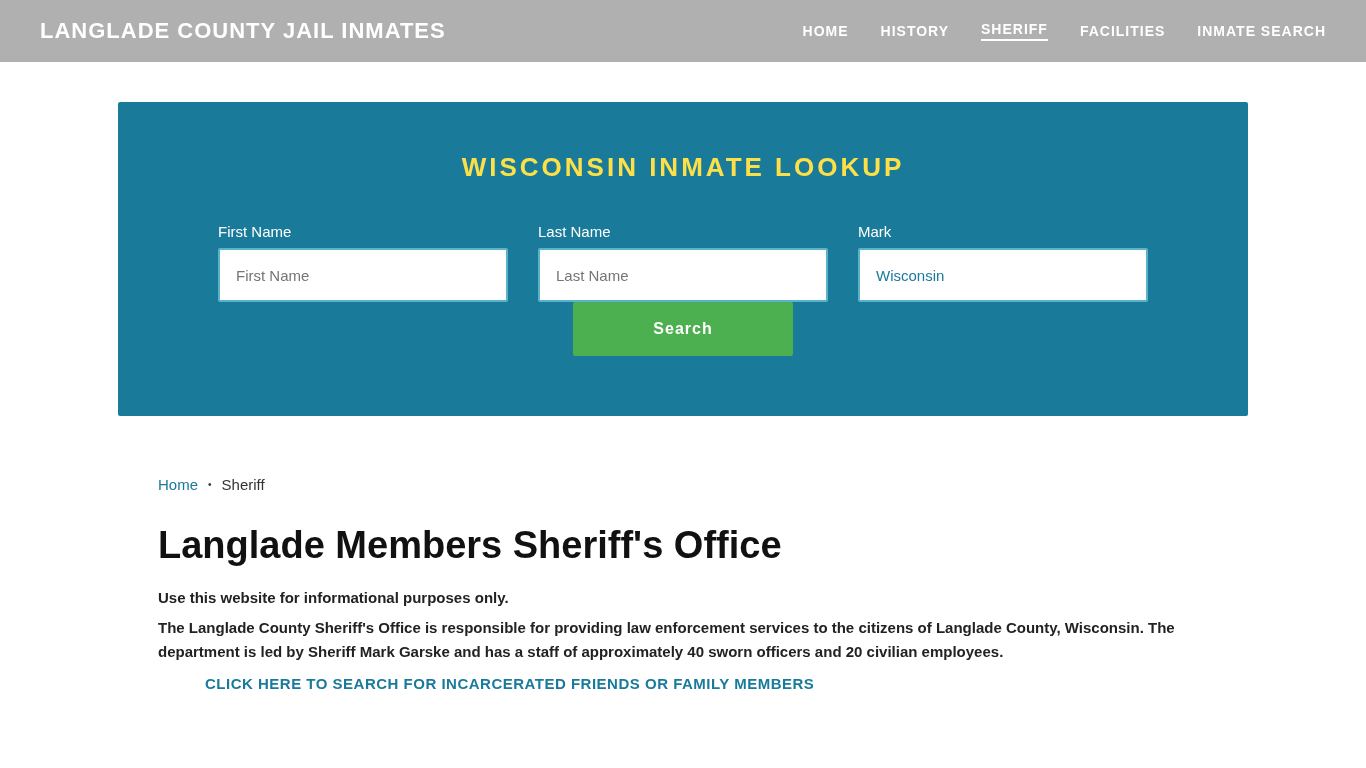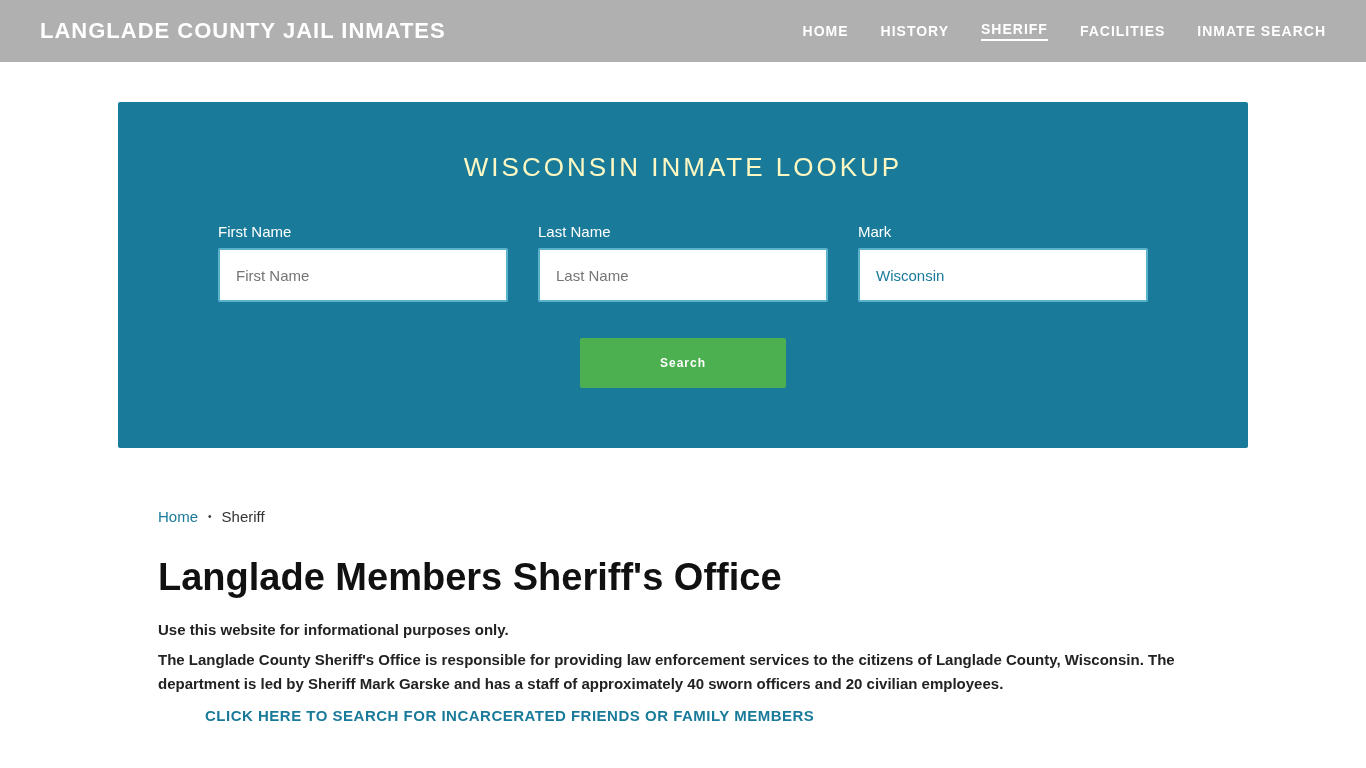--- a/index.html
+++ b/index.html
@@ -52,32 +52,31 @@
     
     .search-section {
       background: #1a7a9a;
       margin: 40px auto;
       max-width: 1130px;
       padding: 50px 60px 60px;
       border-radius: 2px;
     }
     .search-title {
       text-align: center;
-      color: #fef9c3;
+      color: #fde047;
       font-size: 26px;
-      font-weight: 400;
+      font-weight: 700;
       letter-spacing: 3px;
       text-transform: uppercase;
       margin-bottom: 40px;
     }
     .search-fields {
       display: flex;
       gap: 30px;
       justify-content: center;
-      margin-bottom: 36px;
     }
     .field-group {
       display: flex;
       flex-direction: column;
       gap: 8px;
     }
     .field-label {
       color: #fff;
       font-size: 15px;
       font-weight: 400;
@@ -99,21 +98,21 @@
     }
     .search-btn-wrap {
       display: flex;
       justify-content: center;
     }
     .search-btn {
       background: #4caf50;
       color: #fff;
       border: none;
       border-radius: 2px;
-      font-size: 12px;
+      font-size: 16px;
       font-weight: 600;
       letter-spacing: 1px;
       padding: 18px 80px;
       cursor: pointer;
     }
 
     
     .content {
       max-width: 1130px;
       margin: 0 auto;

